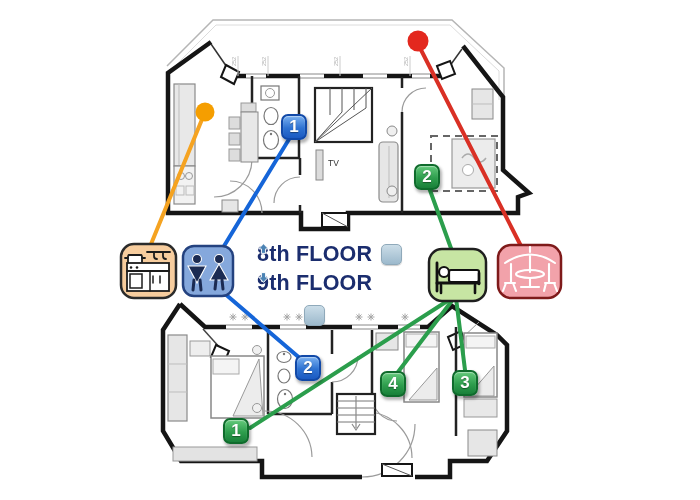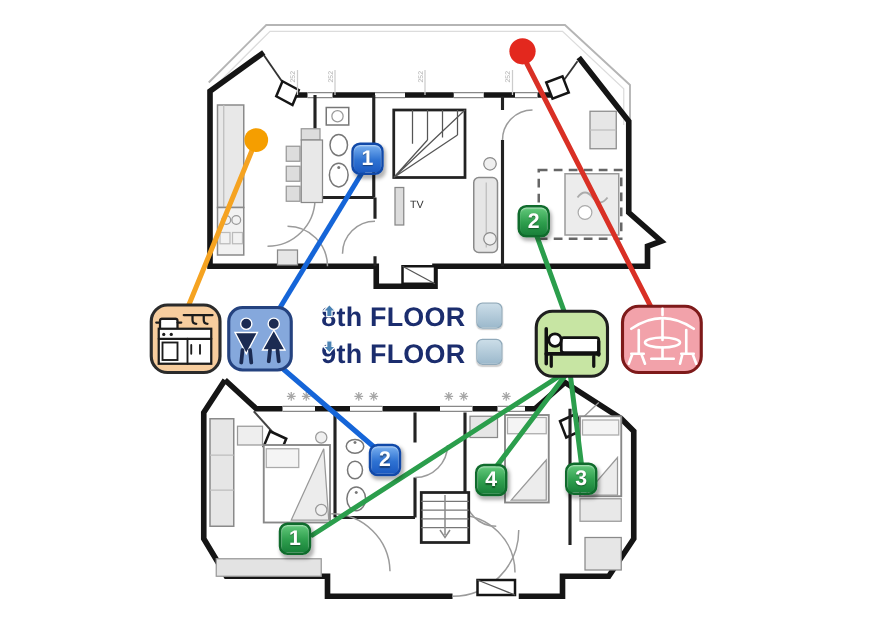--- a/index.html
+++ b/index.html
@@ -6,21 +6,21 @@
   .stage{position:relative;width:700px;height:500px;background:#fff;overflow:hidden;
          font-family:"Liberation Sans",sans-serif;}
   .stage svg{position:absolute;left:0;top:0;}
   .badge{position:absolute;width:26px;height:26px;border-radius:7px;display:flex;
          align-items:center;justify-content:center;color:#fff;font-weight:bold;
          font-size:17px;border:2px solid;box-sizing:border-box;
          text-shadow:0 1px 1px rgba(0,0,0,.4);
          box-shadow:1.5px 2.5px 3px rgba(0,0,0,.3), inset 0 1px 1px rgba(255,255,255,.45);}
   .badge.blue{background:linear-gradient(180deg,#79B0F0,#2E72D2 55%,#1B5AC2);border-color:#1149A8;}
   .badge.green{background:linear-gradient(180deg,#63C97B,#2E9E4D 55%,#188039);border-color:#0F6B2C;}
-  .floor-row{position:absolute;display:flex;align-items:flex-start;gap:9px;color:#1b2d6e;
+  .floor-row{position:absolute;display:flex;align-items:center;gap:9px;color:#1b2d6e;
              font-size:21.5px;font-weight:bold;letter-spacing:.2px;white-space:nowrap;}
   .arrowbox{width:19px;height:19px;border-radius:5px;flex:0 0 auto;
             background:linear-gradient(180deg,#CBDDE8,#9CB9CC);border:1px solid #8FA9BA;
             display:flex;align-items:center;justify-content:center;
             box-shadow:0 1px 1px rgba(0,0,0,.2);}
 </style>
 </head>
 <body>
 
 <div class="stage">
@@ -286,21 +286,21 @@
   <div class="badge green" style="left:452px;top:370px;">3</div>
 
   <div class="floor-row" style="left:257px;top:242px;">
     <span>8th FLOOR</span>
     <span class="arrowbox">
       <svg width="13" height="13" viewBox="0 0 16 16">
           <path d="M8,2 L14,8.5 H10.6 V14 H5.4 V8.5 H2 Z" fill="#4B83B4" stroke="#fff" stroke-width="1.2"></path>
         </svg>
     </span>
   </div>
-  <div class="floor-row" style="left:257px;top:271px;">
+  <div class="floor-row" style="left:257px;top:271px;flex-direction:column;">
     <span>9th FLOOR</span>
     <span class="arrowbox">
       <svg width="13" height="13" viewBox="0 0 16 16">
           <path d="M8,14 L2,7.5 H5.4 V2 H10.6 V7.5 H14 Z" fill="#4B83B4" stroke="#fff" stroke-width="1.2"></path>
         </svg>
     </span>
   </div>
 
 </div>
 

